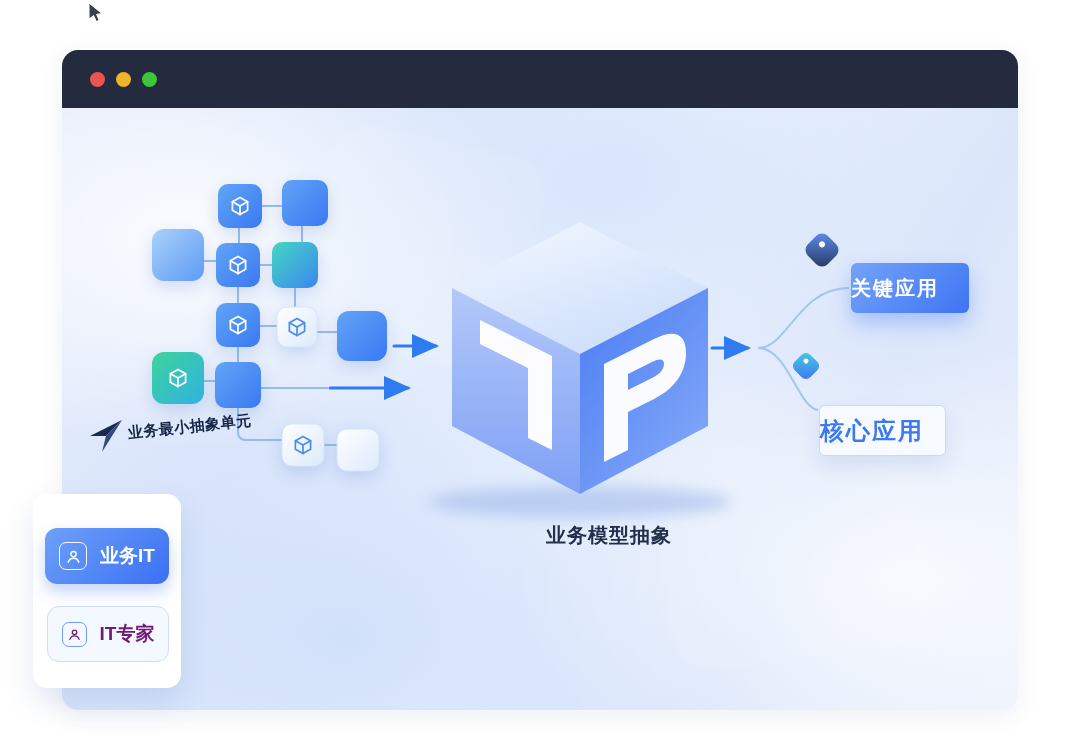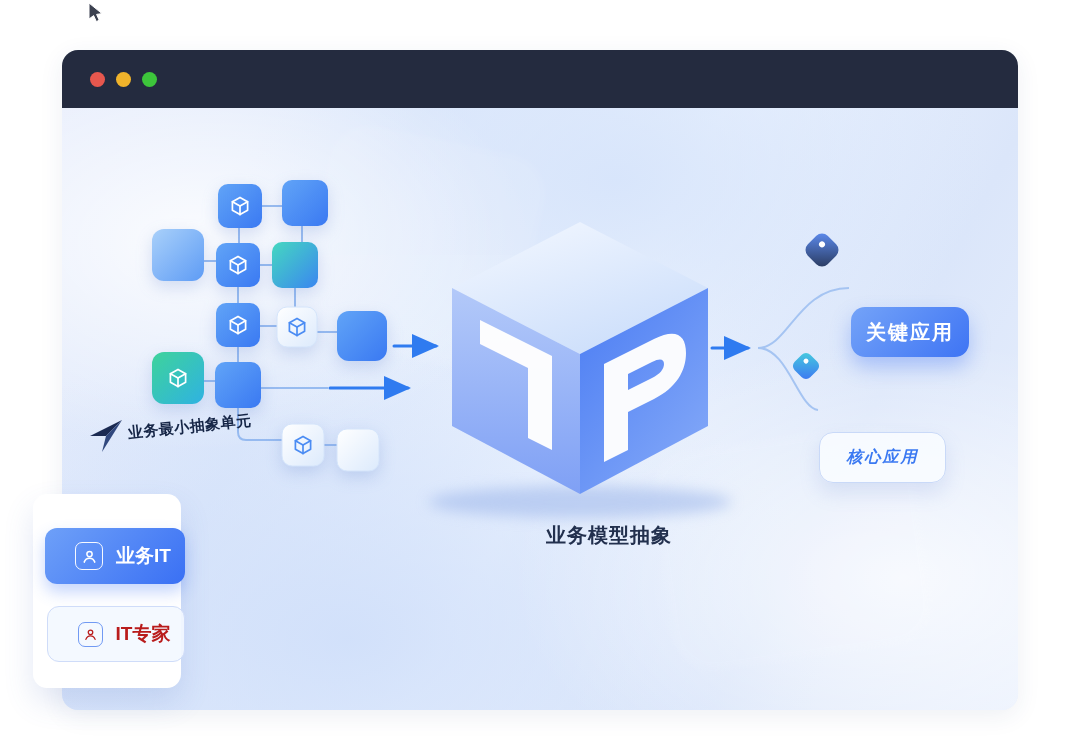--- a/index.html
+++ b/index.html
@@ -34,48 +34,48 @@
     position:absolute;left:498px;top:522px;width:174px;text-align:right;
     font-size:20px;font-weight:700;color:#22304e;letter-spacing:1px;z-index:4;
   }
   .note{
     position:absolute;left:128px;top:424px;font-size:15px;font-weight:700;
     color:#162647;letter-spacing:.5px;transform:rotate(-6deg);transform-origin:left center;z-index:4;
   }
   .cursor-note{position:absolute;left:86px;top:414px;z-index:4;}
   .cursor-top{position:absolute;left:86px;top:2px;z-index:9;}
   .pill{
-    position:absolute;display:flex;align-items:center;justify-content:center;
-    font-weight:700;border-radius:14px;z-index:5;margin-top:44px;
+    position:absolute;display:flex;align-items:center;justify-content:flex-start;
+    font-weight:700;border-radius:6px;z-index:5;
   }
   .pill-solid{
     background:linear-gradient(135deg,#74a3f8,#3e74f4);color:#fff;
     box-shadow:0 10px 20px rgba(62,116,244,.35);
   }
   .pill-outline{
     background:rgba(250,253,255,.82);border:1px solid #c9d9f8;color:#3b79f2;
     box-shadow:0 10px 20px rgba(110,140,210,.18);
   }
   #pill-key{left:851px;top:263px;width:118px;height:50px;font-size:20px;letter-spacing:2px;}
-  #pill-core{left:819px;top:388px;width:125px;height:49px;font-size:16px;letter-spacing:2px;font-style:italic;}
+  #pill-core{left:819px;top:405px;width:125px;height:49px;font-size:24px;letter-spacing:2px;}
   .roles-card{
     position:absolute;left:33px;top:494px;width:148px;height:194px;background:#ffffff;
     border-radius:14px;box-shadow:0 14px 30px rgba(80,110,190,.16);z-index:6;
   }
   .role-pill{
     position:absolute;display:flex;align-items:center;justify-content:center;gap:13px;
-    border-radius:12px;font-weight:700;padding-left:16px;
+    border-radius:12px;font-weight:700;
   }
   #role-biz{
     left:12px;top:34px;width:124px;height:56px;font-size:19px;color:#fff;
     background:linear-gradient(135deg,#6ea0f8,#3a70f4);
     box-shadow:0 8px 16px rgba(62,116,244,.3);
   }
   #role-expert{
-    left:14px;top:112px;width:120px;height:54px;font-size:19px;color:#b91c1c;
+    left:14px;top:112px;width:120px;height:54px;font-size:19px;color:#701a75;
     background:rgba(243,248,255,.92);border:1px solid #cfdcf9;
   }
   .user-badge{
     display:flex;align-items:center;justify-content:center;
     width:26px;height:26px;border:1.6px solid rgba(255,255,255,.95);border-radius:7px;flex:0 0 auto;
   }
   #role-expert .user-badge{border-color:rgba(80,130,240,.8);width:23px;height:23px;}
 </style>
 </head>
 <body>

